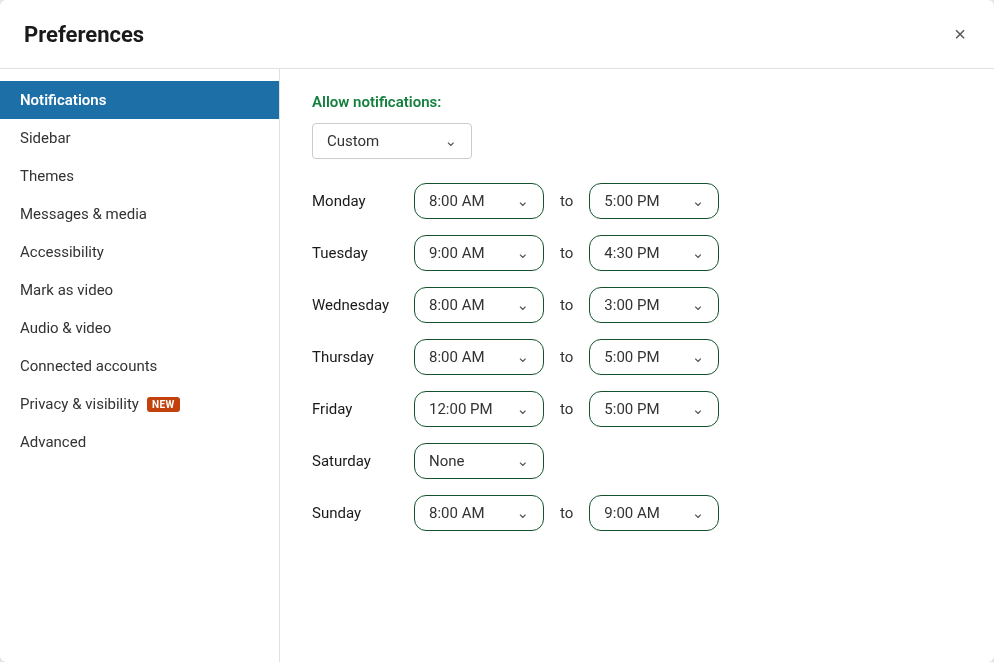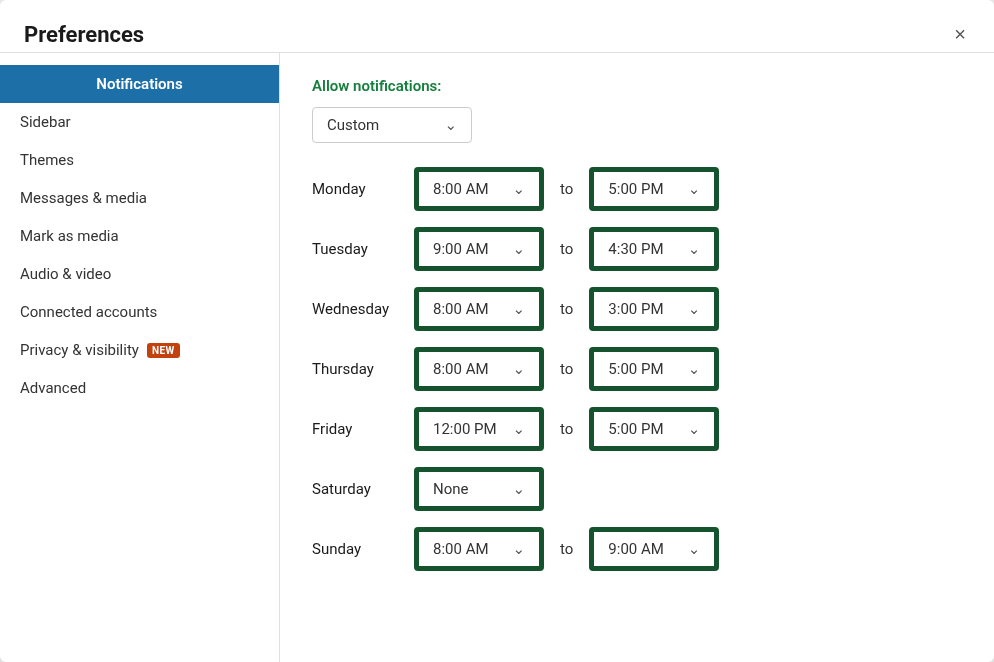--- a/index.html
+++ b/index.html
@@ -19,21 +19,21 @@
       border-radius: 6px;
       box-shadow: 0 4px 24px rgba(0,0,0,0.2);
       display: flex;
       flex-direction: column;
       overflow: hidden;
     }
     .modal-header {
       display: flex;
       align-items: center;
       justify-content: space-between;
-      padding: 20px 24px 4px 24px;
+      padding: 20px 24px 20px 24px;
       border-bottom: 1px solid #e0e0e0;
       flex-shrink: 0;
     }
     .modal-title {
       font-size: 22px;
       font-weight: 700;
       color: #1a1a1a;
     }
     .close-btn {
       background: none;
@@ -63,21 +63,20 @@
       padding: 10px 20px;
       cursor: pointer;
       color: #333;
       font-size: 15px;
       border-radius: 0;
     }
     .sidebar-item.active {
       background: #1d6fa8;
       color: #fff;
       font-weight: 600;
-      justify-content: center;
     }
     .sidebar-item .new-badge {
       margin-left: 8px;
       background: #1d6fa8;
       color: #fff;
       font-size: 10px;
       font-weight: 700;
       padding: 2px 5px;
       border-radius: 3px;
       letter-spacing: 0.5px;
@@ -126,22 +125,22 @@
     }
     .day-label {
       width: 90px;
       color: #1a1a1a;
       font-size: 15px;
     }
     .time-select {
       display: inline-flex;
       align-items: center;
       justify-content: space-between;
-      border: 5px solid #14532d;
-      border-radius: 4px;
+      border: 1px solid #14532d;
+      border-radius: 12px;
       padding: 8px 14px;
       min-width: 130px;
       cursor: pointer;
       background: #fff;
       font-size: 15px;
       color: #333;
     }
     .time-select .chevron { margin-left: 10px; color: #555; }
     .to-label {
       color: #333;
@@ -175,21 +174,24 @@
         <div class="sidebar-item">
           <span>Sidebar</span>
         </div>
         <div class="sidebar-item">
           <span>Themes</span>
         </div>
         <div class="sidebar-item">
           <span>Messages &amp; media</span>
         </div>
         <div class="sidebar-item">
-          <span>Mark as media</span>
+          <span>Accessibility</span>
+        </div>
+        <div class="sidebar-item">
+          <span>Mark as video</span>
         </div>
         <div class="sidebar-item">
           <span>Audio &amp; video</span>
         </div>
         <div class="sidebar-item">
           <span>Connected accounts</span>
         </div>
         <div class="sidebar-item">
           <span>Privacy &amp; visibility</span>
           <span class="new-badge">NEW</span>

